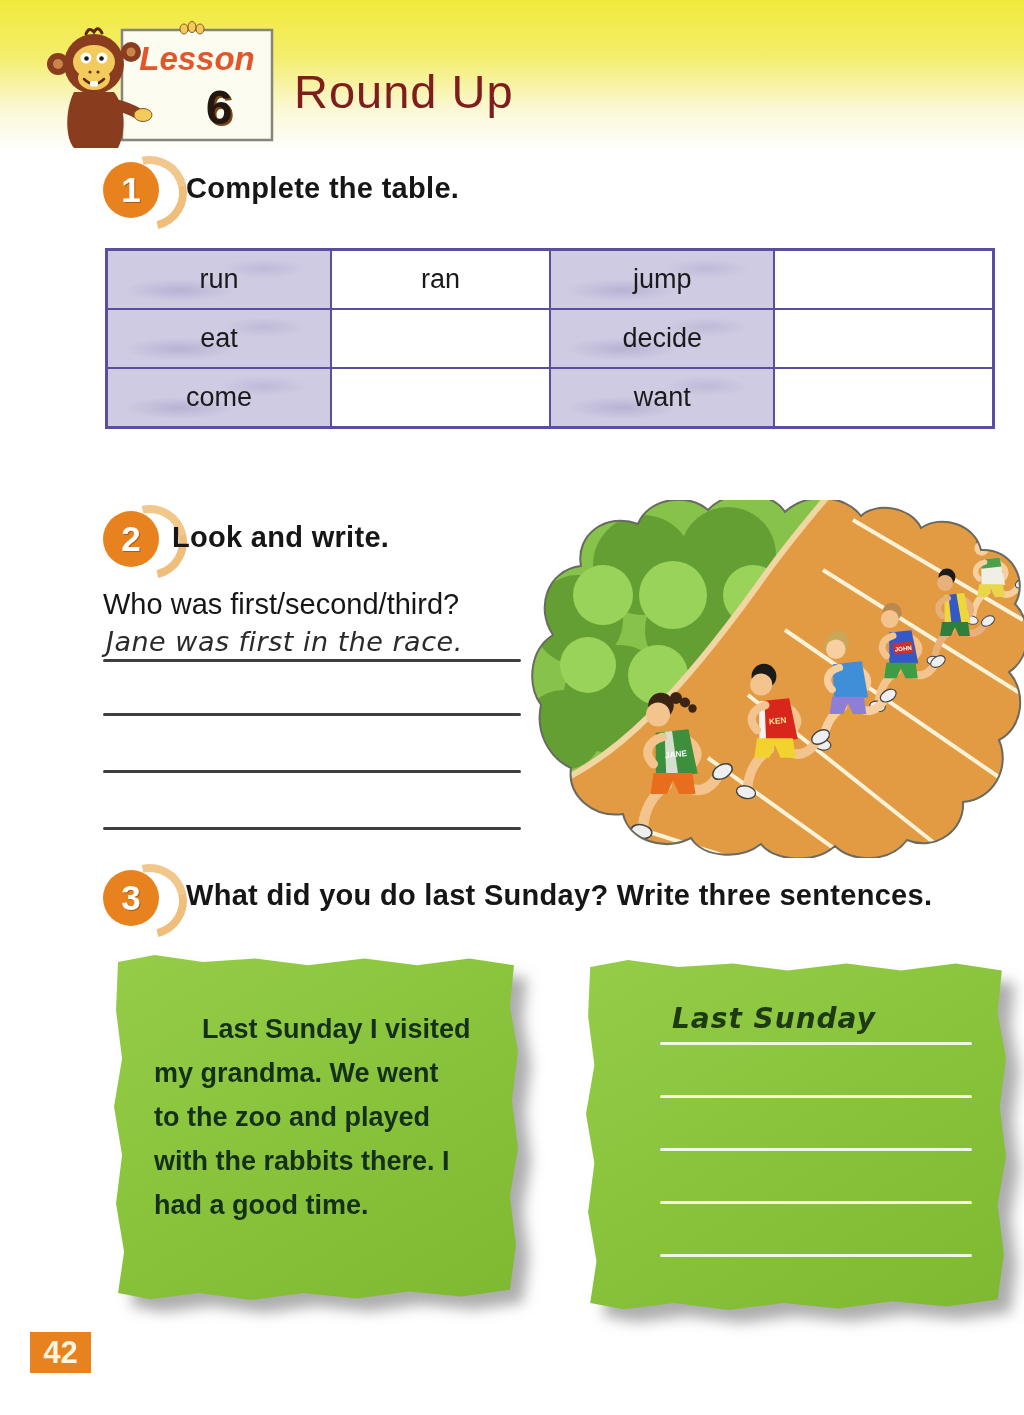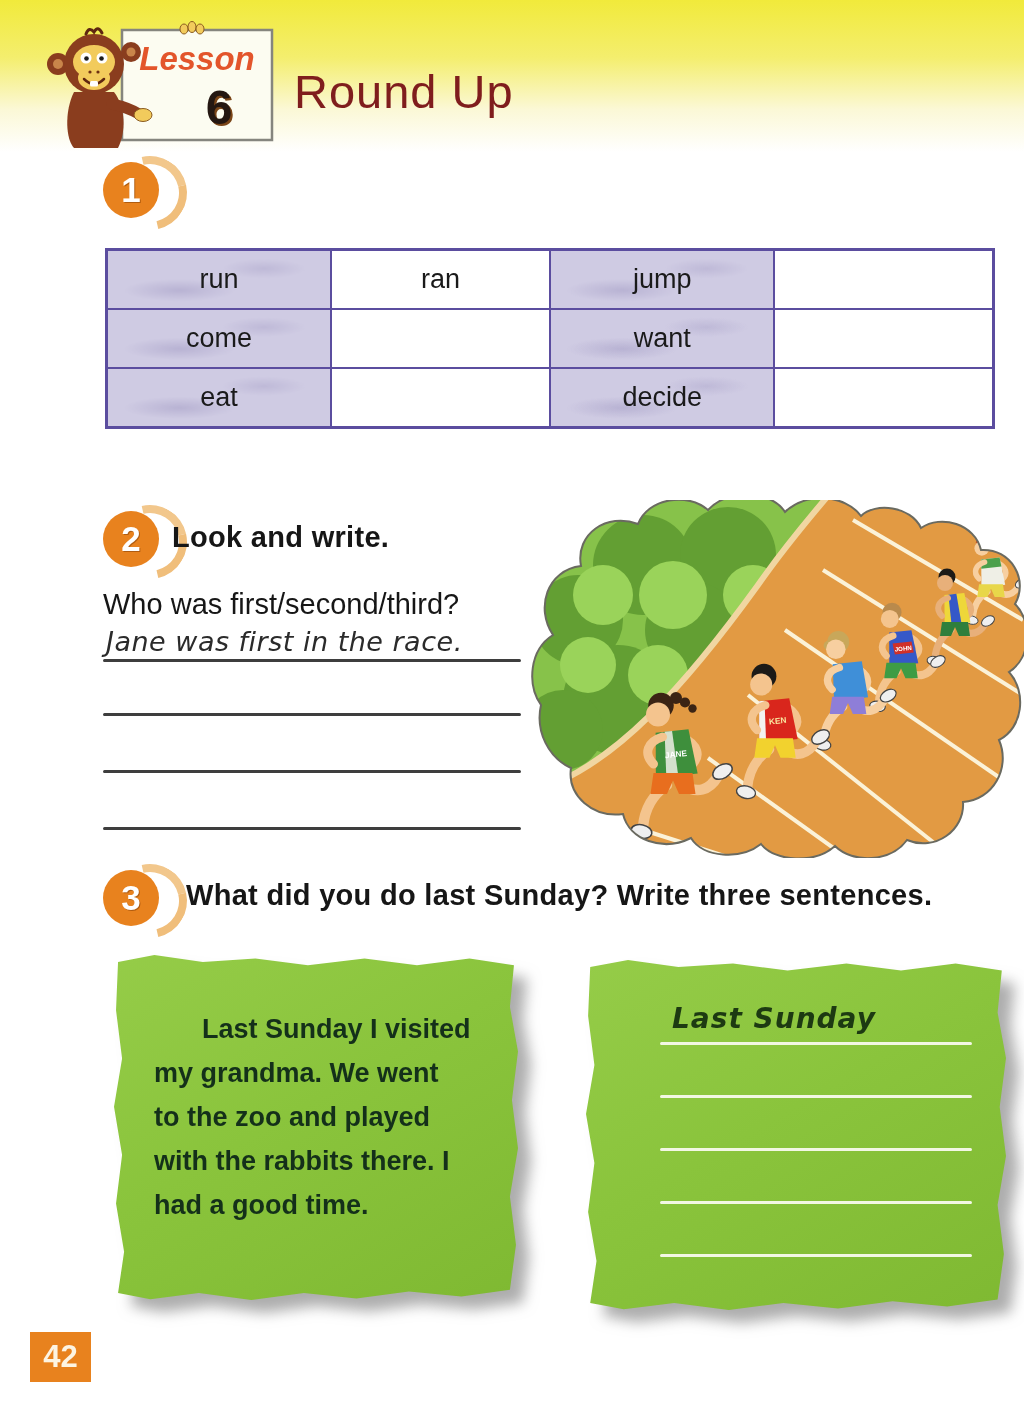--- a/index.html
+++ b/index.html
@@ -42,21 +42,21 @@
         clip-path:polygon(1% 2%,10% 0%,22% 2%,35% 1%,48% 3%,62% 1%,75% 3%,88% 1%,99% 3%,
                  98% 15%,100% 28%,98.5% 42%,100% 56%,98% 70%,99.5% 84%,98% 97%,
                  86% 99%,73% 97.5%,60% 99.6%,47% 98%,34% 100%,21% 98%,9% 99.8%,1% 98%,
                  2.5% 86%,0.5% 72%,2% 58%,0% 44%,2% 30%,0.5% 16%);}
   .note-text{position:absolute;left:40px;top:52px;width:340px;}
   .note-line{font-size:27px;font-weight:bold;color:#14301A;line-height:44px;white-space:nowrap;}
   .note-line.indent{padding-left:48px;}
   .nprompt{position:absolute;left:86px;top:42px;font-size:28px;color:#1D3A12;font-weight:bold;letter-spacing:1px;}
   .nline{position:absolute;left:74px;width:312px;height:0;border-top:3px solid #F2F7E3;border-radius:2px;}
 
-  .pagenum{position:absolute;left:30px;top:1332px;width:61px;height:50px;background:#E8821E;
+  .pagenum{position:absolute;left:30px;top:1332px;width:61px;height:41px;background:#E8821E;
            color:#FDF4E2;font-size:31px;font-weight:bold;display:flex;align-items:center;justify-content:center;}
   .race{position:absolute;left:523px;top:500px;}
 </style>
 </head>
 <body>
 
 <div class="page">
   <div class="grad"></div>
 
   <svg class="hdr-svg" width="240" height="140" viewBox="0 0 240 140">
@@ -95,45 +95,46 @@
       </g>
     </g>
   </svg>
 
   <div class="title">Round Up</div>
 
   <div class="exnum" style="left:103px;top:162px;">
     <span class="halo"></span>
     <span class="disc">1</span>
   </div>
+  <div class="ex-label" style="left:186px;top:172px;">Complete the table.</div>
 
   <table class="vtable">
     <colgroup>
         <col style="width:25.3%">
         <col style="width:24.7%">
         <col style="width:25.3%">
         <col style="width:24.7%">
       </colgroup>
     <tbody>
         <tr>
       <td class="shade">run</td>
       <td>ran</td>
       <td class="shade">jump</td>
       <td></td>
     </tr>
     <tr>
-      <td class="shade">come</td>
-      <td></td>
-      <td class="shade">want</td>
+      <td class="shade">eat</td>
+      <td></td>
+      <td class="shade">decide</td>
       <td></td>
     </tr>
     <tr>
-      <td class="shade">eat</td>
-      <td></td>
-      <td class="shade">decide</td>
+      <td class="shade">come</td>
+      <td></td>
+      <td class="shade">want</td>
       <td></td>
     </tr>
   </tbody>
     </table>
 
   <div class="exnum" style="left:103px;top:511px;">
     <span class="halo"></span>
     <span class="disc">2</span>
   </div>
   <div class="ex-label" style="left:172px;top:521px;">Look and write.</div>

